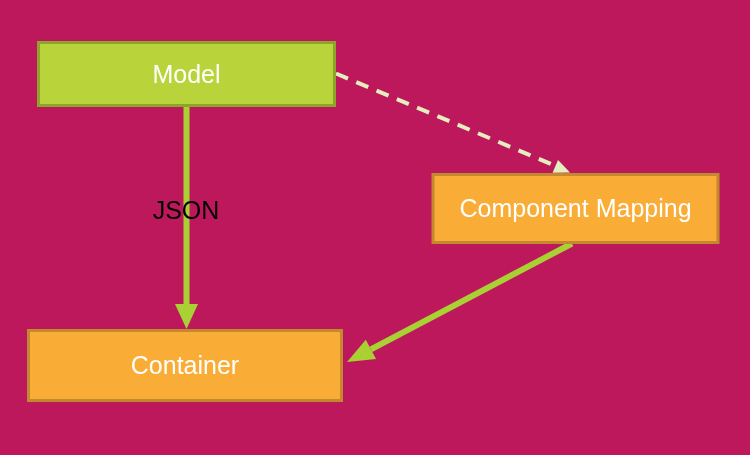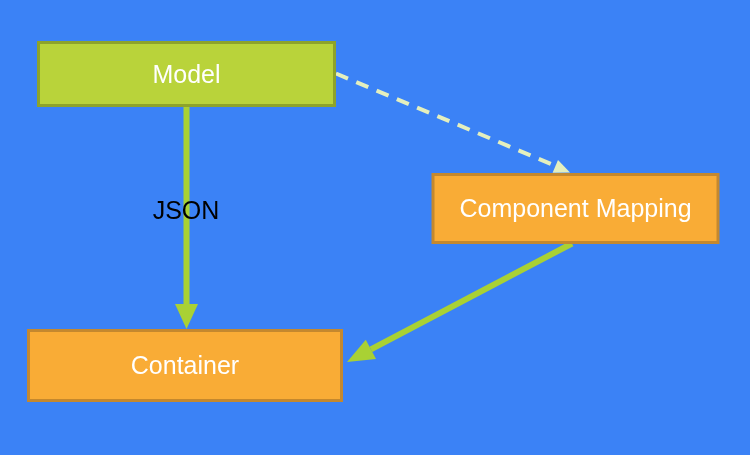--- a/index.html
+++ b/index.html
@@ -4,21 +4,21 @@
 <style>
   html, body {
     margin: 0;
     padding: 0;
     background: #ffffff;
   }
   .canvas {
     position: relative;
     width: 750px;
     height: 455px;
-    background: #3b82f6;
+    background: #be185d;
     overflow: hidden;
   }
   svg {
     display: block;
   }
   svg text {
     font-family: "Liberation Sans", sans-serif;
   }
   .node-label {
     font-size: 25px;

